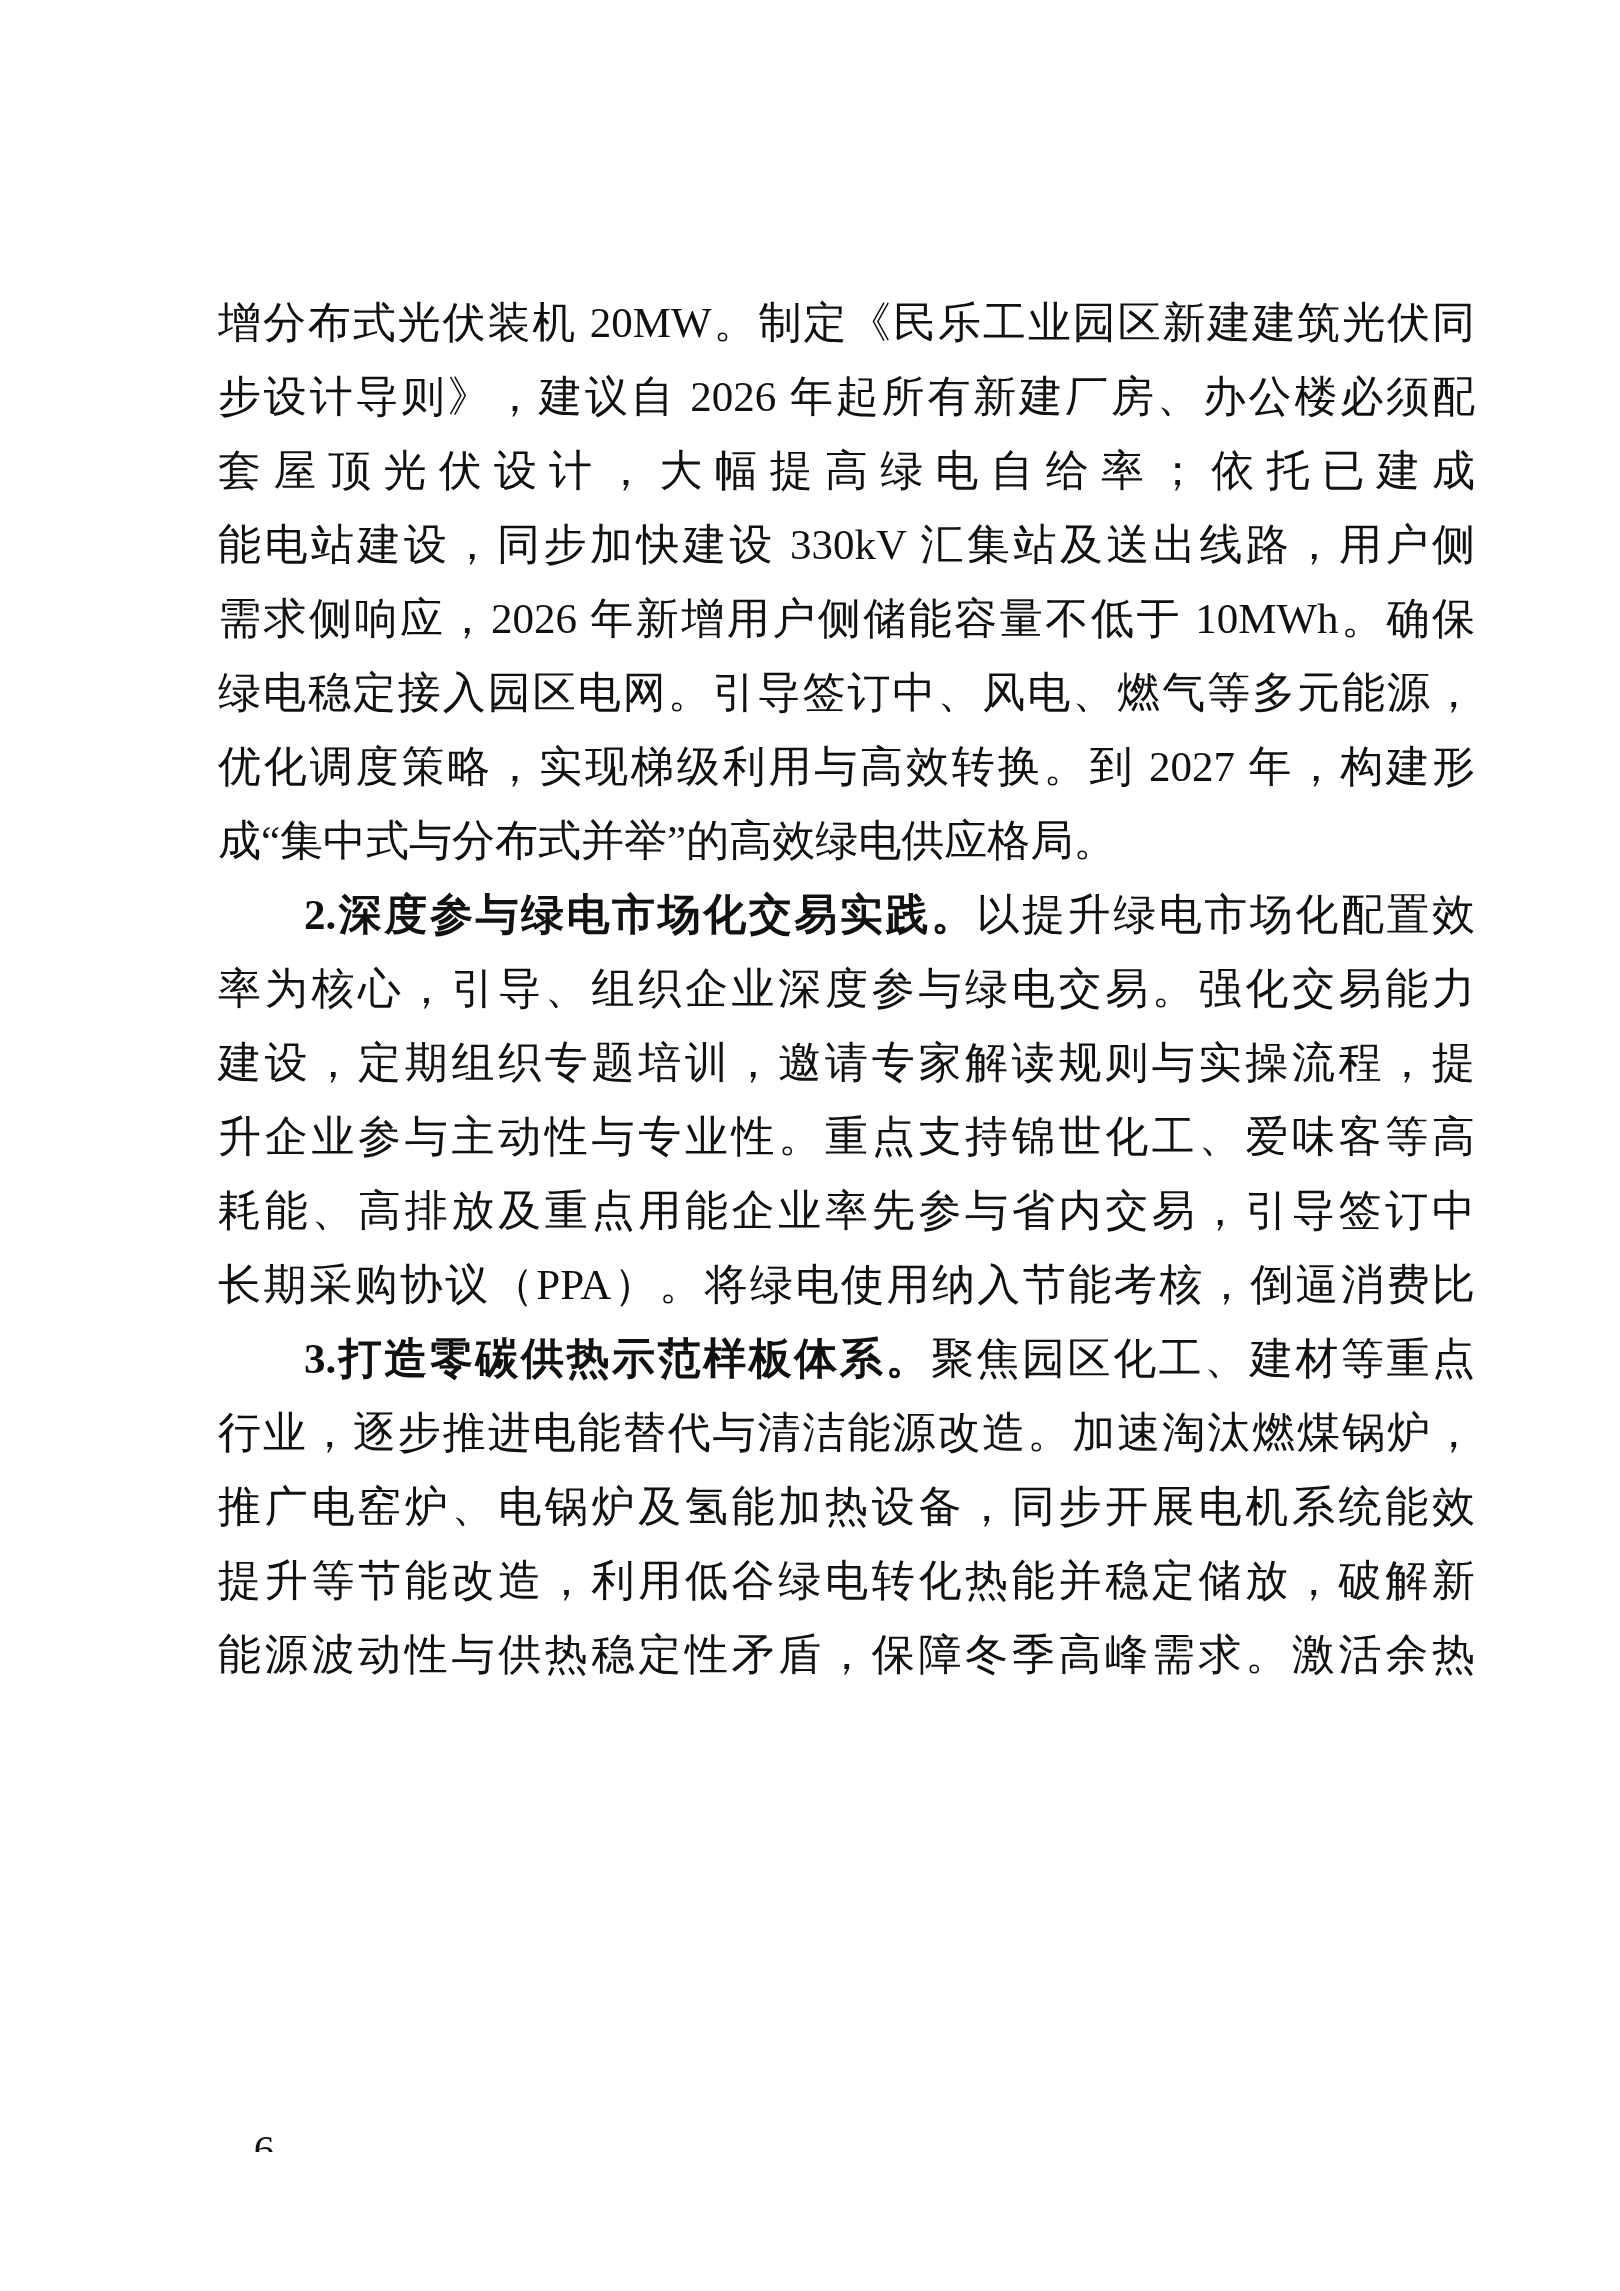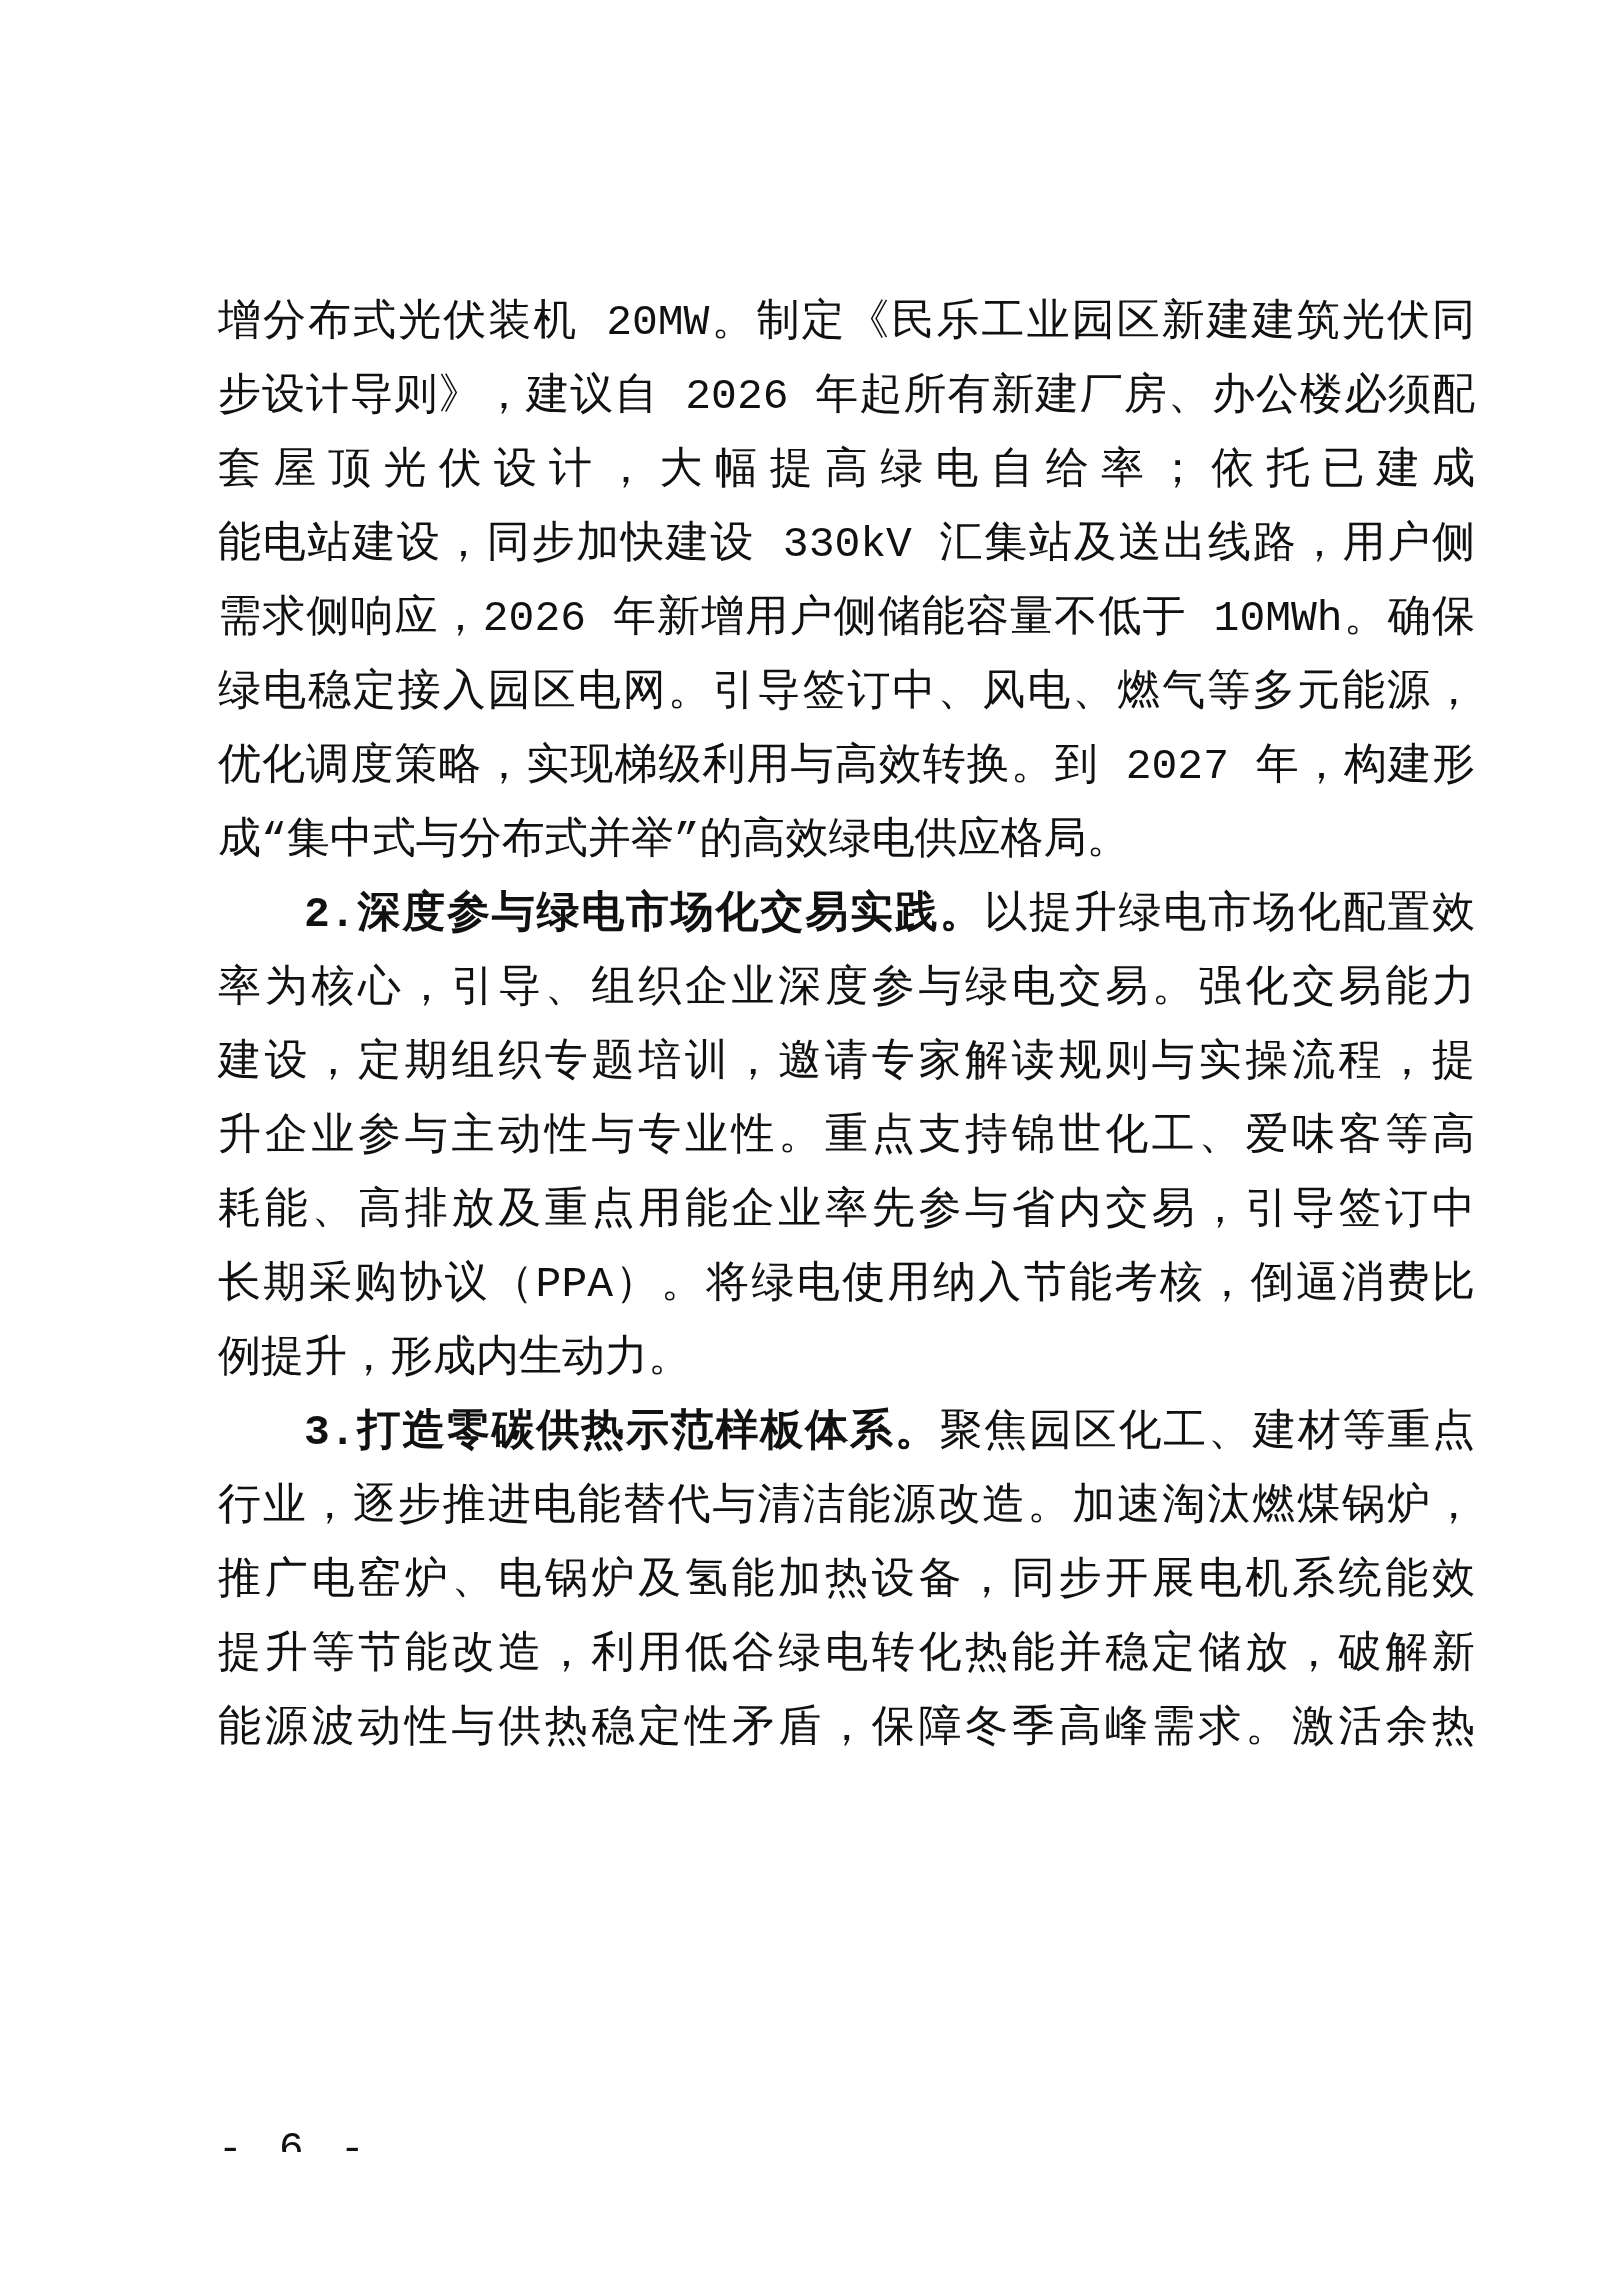--- a/index.html
+++ b/index.html
@@ -2,21 +2,21 @@
 <html><head>
 <meta charset="utf-8">
 <style>
   html, body { margin: 0; padding: 0; background: #ffffff; }
   .page {
     position: relative;
     width: 1620px;
     height: 2152px;
     background: #ffffff;
     overflow: hidden;
-    font-family: Liberation Mono, monospace;
+    font-family: Liberation Serif, serif;
     color: #111111;
   }
   .doc-body {
     position: absolute;
     left: 218px;
     top: 286px;
     width: 1257px;
   }
   .para { margin: 0; padding: 0; }
   .line {
@@ -57,21 +57,20 @@
         <div class="line"><span>优化调度策略，实现梯级利用与高效转换。到 2027 年，构建形</span></div>
         <div class="line line-end"><span>成“集中式与分布式并举”的高效绿电供应格局。</span></div>
       </div>
       <div class="para">
         <div class="line indent"><span class="bold-run">2.深度参与绿电市场化交易实践。</span><span>以提升绿电市场化配置效</span></div>
         <div class="line"><span>率为核心，引导、组织企业深度参与绿电交易。强化交易能力</span></div>
         <div class="line"><span>建设，定期组织专题培训，邀请专家解读规则与实操流程，提</span></div>
         <div class="line"><span>升企业参与主动性与专业性。重点支持锦世化工、爱味客等高</span></div>
         <div class="line"><span>耗能、高排放及重点用能企业率先参与省内交易，引导签订中</span></div>
         <div class="line"><span>长期采购协议（PPA）。将绿电使用纳入节能考核，倒逼消费比</span></div>
-        <div class="line line-end"><span>例提升，形成内生动力。</span></div>
       </div>
       <div class="para">
         <div class="line indent"><span class="bold-run">3.打造零碳供热示范样板体系。</span><span>聚焦园区化工、建材等重点</span></div>
         <div class="line"><span>行业，逐步推进电能替代与清洁能源改造。加速淘汰燃煤锅炉，</span></div>
         <div class="line"><span>推广电窑炉、电锅炉及氢能加热设备，同步开展电机系统能效</span></div>
         <div class="line"><span>提升等节能改造，利用低谷绿电转化热能并稳定储放，破解新</span></div>
         <div class="line"><span>能源波动性与供热稳定性矛盾，保障冬季高峰需求。激活余热</span></div>
       </div>
     </div>
   <div class="footer">- 6 -</div>

